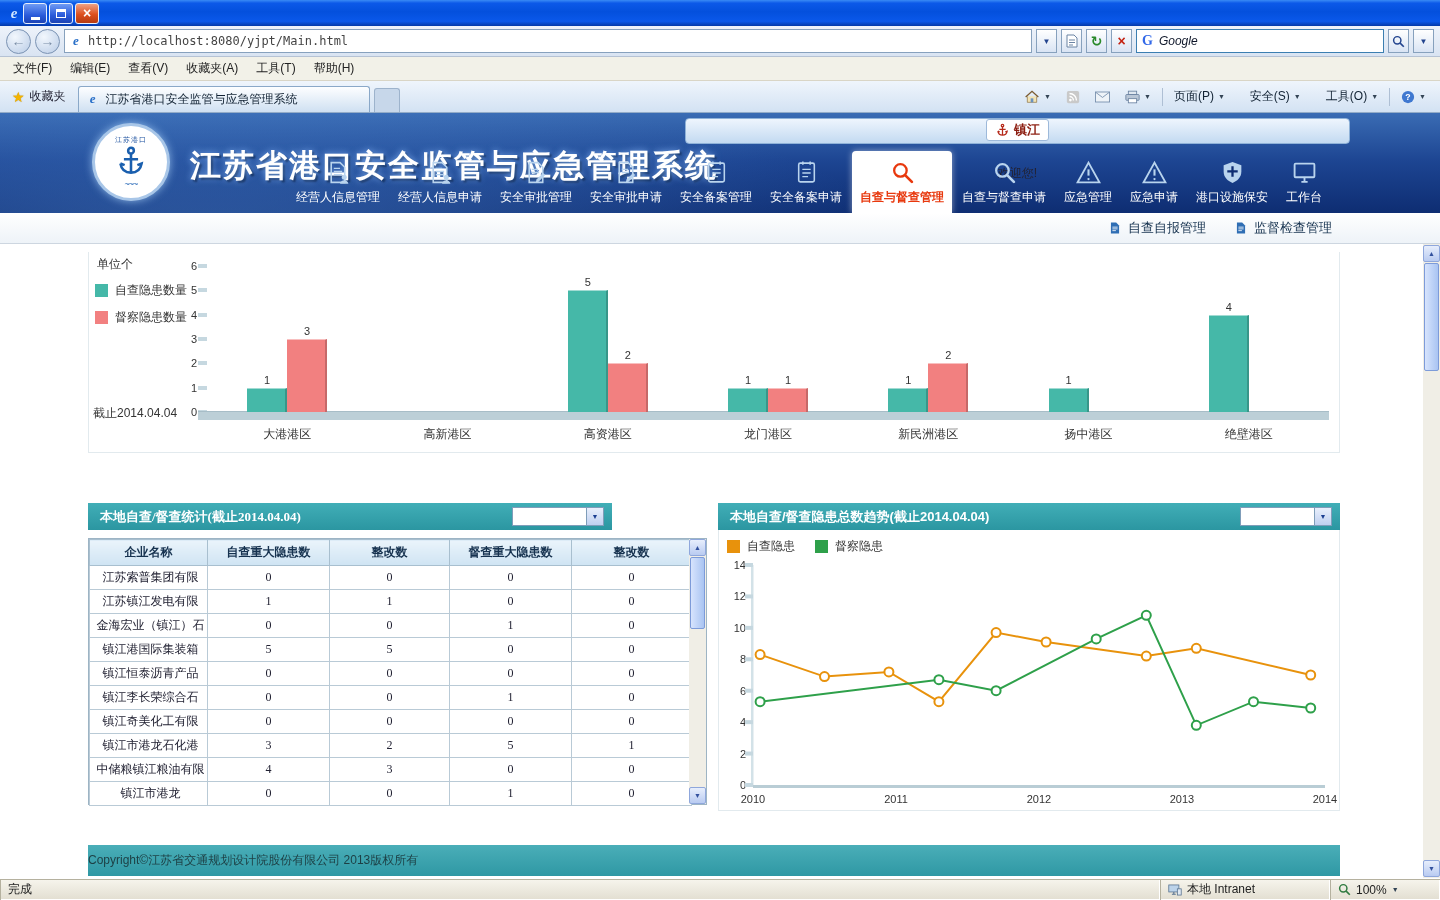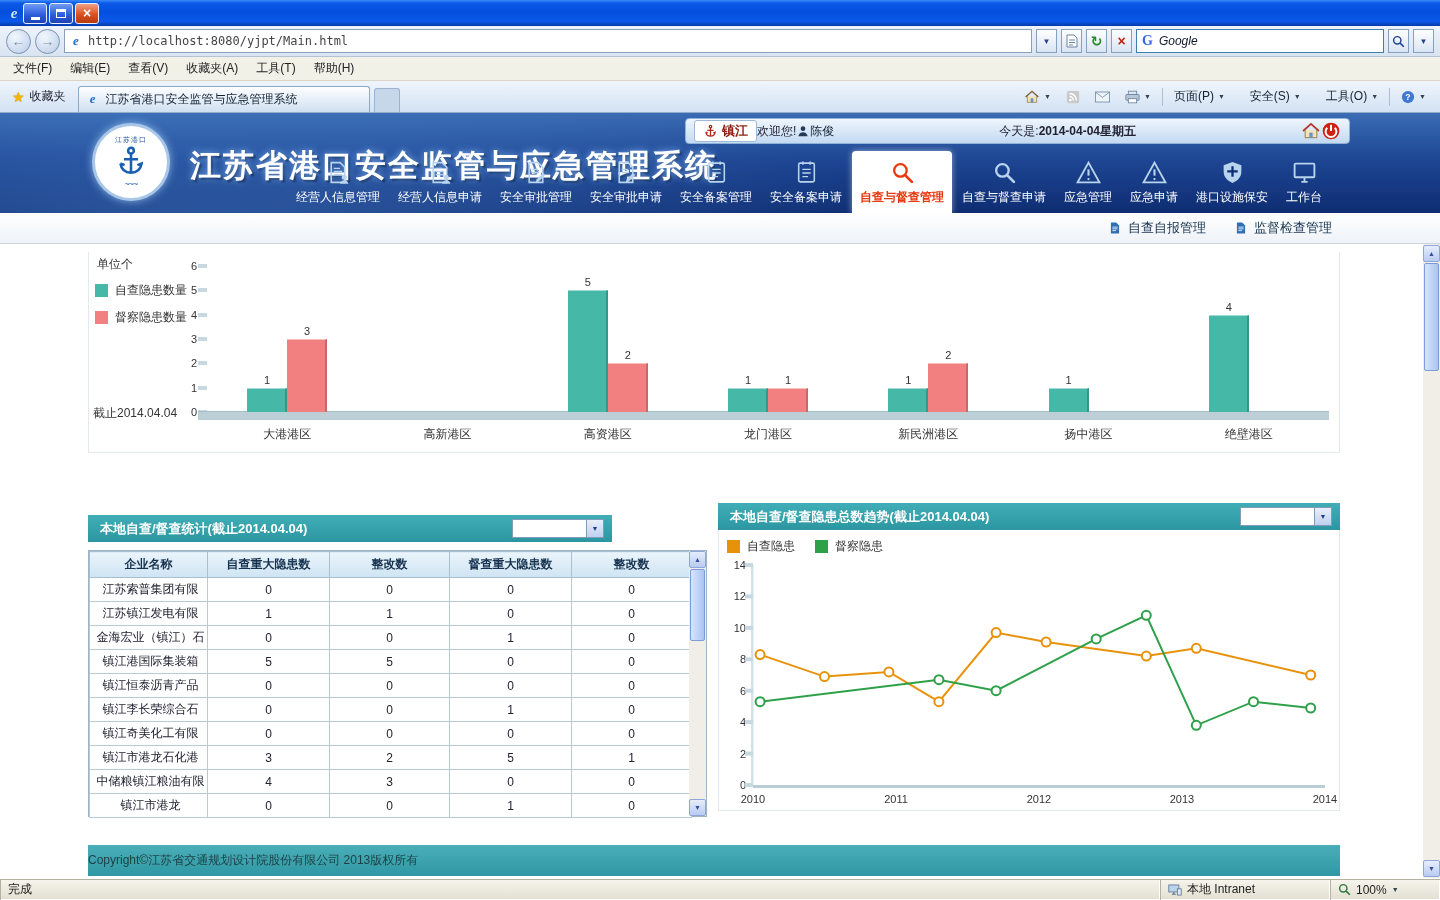--- a/index.html
+++ b/index.html
@@ -60,21 +60,21 @@
     background:radial-gradient(ellipse 1100px 260px at 15% 130%,rgba(90,150,225,.45),transparent 62%),
                linear-gradient(180deg,#3a6cb4 0%,#1d4592 48%,#0e2d72 100%);}
   .logo{position:absolute;left:92px;top:10px;width:78px;height:78px;border-radius:50%;background:#fff;
     border:3px solid #a8c6e8;box-shadow:0 0 8px rgba(180,220,255,.7);display:flex;flex-direction:column;align-items:center;justify-content:center;}
   .logo .lg-top{font-size:7px;color:#1a4f9e;letter-spacing:1px;}
   .logo .lg-anchor{width:34px;height:34px;}
   .logo .lg-wave{font-size:9px;color:#2a6ab8;letter-spacing:-1px;}
   .app-title{position:absolute;left:190px;top:32px;font-size:31px;font-weight:bold;color:#fff;letter-spacing:2px;
     text-shadow:0 0 7px rgba(140,190,255,.9),2px 2px 2px #06204e;}
   .userstrip{position:absolute;left:685px;top:5px;width:665px;height:26px;border-radius:4px;border:1px solid #8fb2d8;
-    background:linear-gradient(#eef5fd,#c3daf1);display:flex;align-items:center;padding:0 8px;gap:0;font-size:12px;color:#223;}
+    background:linear-gradient(#eef5fd,#c3daf1);display:flex;align-items:center;padding:0 8px;gap:24px;font-size:12px;color:#223;flex-direction:column;}
   .region-badge{display:flex;align-items:center;gap:4px;background:#fff;border:1px solid #9db9da;border-radius:3px;
     padding:1px 8px;height:22px;}
   .region-name{color:#8c1d10;font-weight:bold;font-size:13px;}
   .user-name{font-weight:normal;color:#123;}
   .strip-spacer{flex:1;}
   .strip-ico{width:20px;height:20px;}
 
   .main-nav{position:absolute;left:288px;bottom:0;right:0;height:62px;display:flex;align-items:flex-end;gap:2px;}
   .nav-item{height:62px;display:flex;flex-direction:column;align-items:center;justify-content:flex-end;
     padding:5px 8px 7px;color:#fff;font-size:12px;white-space:nowrap;}
@@ -106,21 +106,21 @@
   .swatch{width:13px;height:13px;display:inline-block;}
   .asof{position:absolute;left:4px;bottom:30px;color:#333;}
   .bar-plot{position:absolute;left:118px;right:10px;top:14px;bottom:32px;}
   .bar-plot::after{content:"";position:absolute;left:-9px;right:0;bottom:0;height:8px;background:#bccfd7;border-top:1px solid #a7bdc7;}
   .ytick-label{position:absolute;left:-34px;width:24px;text-align:right;font-size:11px;color:#333;}
   .ytick-block{position:absolute;left:-9px;width:9px;height:4px;background:#c6d8e0;}
   .bar{position:absolute;bottom:8px;z-index:2;}
   .bar-val{position:absolute;z-index:3;font-size:11px;color:#333;text-align:center;width:40px;}
   .xtick-label{position:absolute;top:100%;margin-top:6px;width:150px;text-align:center;font-size:12px;color:#333;}
 
-  .panel-stats{position:absolute;left:88px;top:271px;width:524px;}
+  .panel-stats{position:absolute;left:88px;top:259px;width:524px;font-family:Liberation Serif, serif;}
   .tbl-wrap{position:relative;margin-top:8px;width:619px;height:267px;border:1px solid #9db4c4;background:#fff;}
   table.stats{width:602px;border-collapse:collapse;table-layout:fixed;font-size:12px;}
   table.stats th{background:linear-gradient(#eaf4fb,#cfe4f3);border:1px solid #a8bfcf;height:26px;font-weight:bold;color:#16324f;}
   table.stats td{border:1px solid #b9cad6;height:24px;text-align:center;color:#223;background:#fff;overflow:hidden;white-space:nowrap;}
   table.stats td.first{text-align:center;padding-left:4px;}
 
   .panel-trend{position:absolute;left:718px;top:259px;width:622px;}
   .trend-body{background:#fff;border:1px solid #e2eaee;border-top:none;}
   .line-legend{display:flex;gap:20px;align-items:center;padding:8px 0 0 8px;color:#333;}
   .legend-item{display:flex;align-items:center;gap:7px;}

